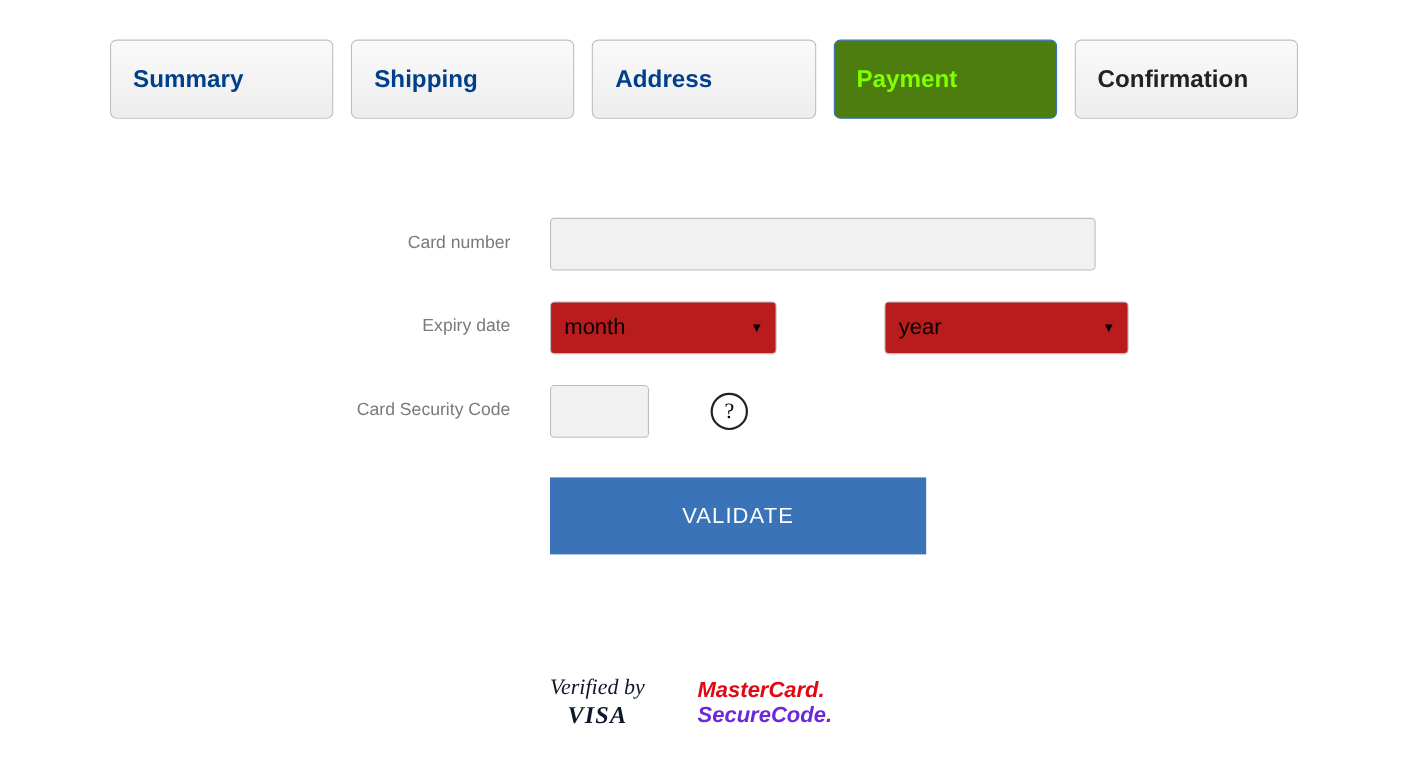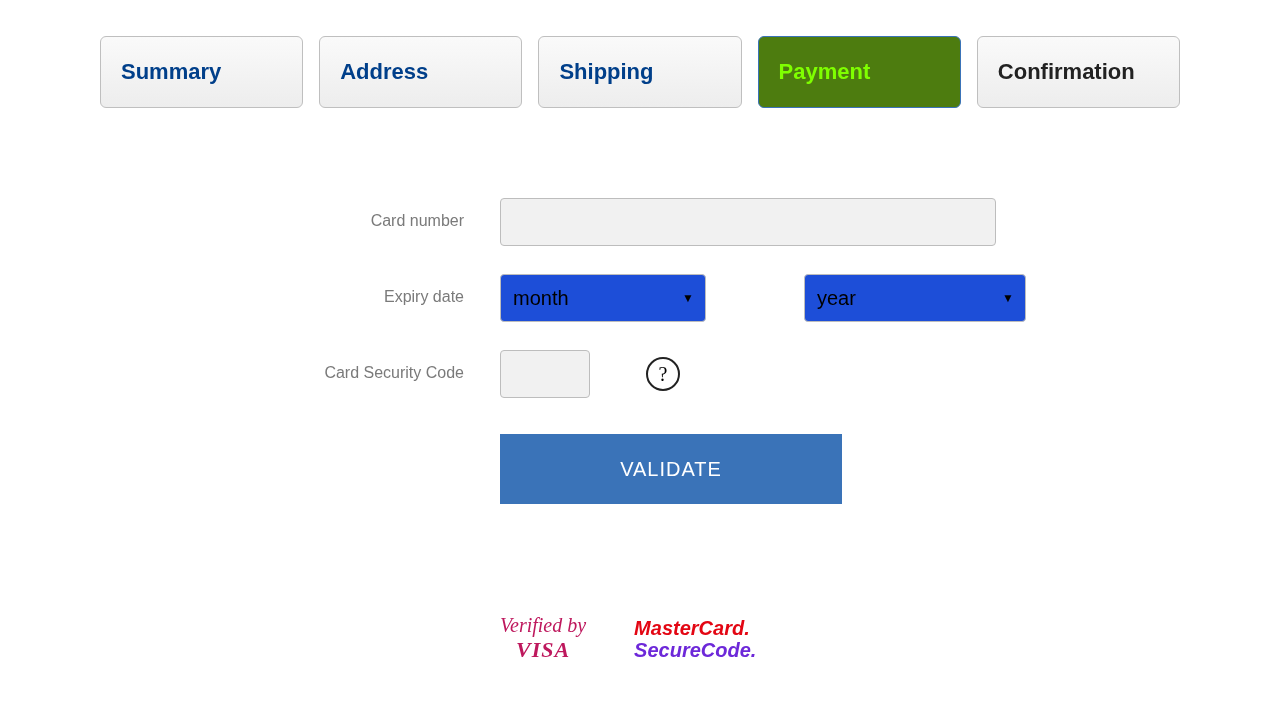--- a/index.html
+++ b/index.html
@@ -54,21 +54,21 @@
       right: 12px;
       top: 50%;
       transform: translateY(-50%);
       font-size: 12px;
       color: #000;
       pointer-events: none;
     }
     select {
       height: 48px;
       border: 1px solid #bdbdbd;
-      background: #1d4ed8;
+      background: #b91c1c;
       border-radius: 4px;
       padding: 0 34px 0 12px;
       font-size: 20px;
       appearance: none;
       -webkit-appearance: none;
       -moz-appearance: none;
     }
     .sel-month { width: 206px; }
     .sel-year { width: 222px; }
     .gap-fill { width: 66px; }
@@ -91,35 +91,35 @@
       height: 70px;
       background: #3a73b8;
       color: #fff;
       border: none;
       font-size: 20px;
       letter-spacing: 1px;
       cursor: pointer;
     }
     
     .logos { margin: 110px 0 0 400px; display: flex; gap: 48px; align-items: center; }
-    .vbv { text-align: center; color: #be185d; font-family: Georgia, 'Times New Roman', serif; }
+    .vbv { text-align: center; color: #0f172a; font-family: Georgia, 'Times New Roman', serif; }
     .vbv .line1 { font-style: italic; font-size: 20px; }
     .vbv .line2 { font-weight: 900; font-style: italic; font-size: 22px; letter-spacing: 1px; }
     .msc { font-weight: 900; font-style: italic; font-size: 20px; line-height: 1.1; }
     .msc .l1 { color: #e30613; }
     .msc .l2 { color: #6d28d9; }
   </style>
 </head>
 <body>
 
 <div class="container">
   <div class="tabs">
     <div class="tab link">Summary</div>
+    <div class="tab link">Shipping</div>
     <div class="tab link">Address</div>
-    <div class="tab link">Shipping</div>
     <div class="tab active">Payment</div>
     <div class="tab">Confirmation</div>
   </div>
 
   <div class="form-area">
 
     <div class="form-row">
       <div class="form-label">Card number</div>
       <div class="form-control">
         <input type="text" class="text-field card-number-field" value="" style="">

